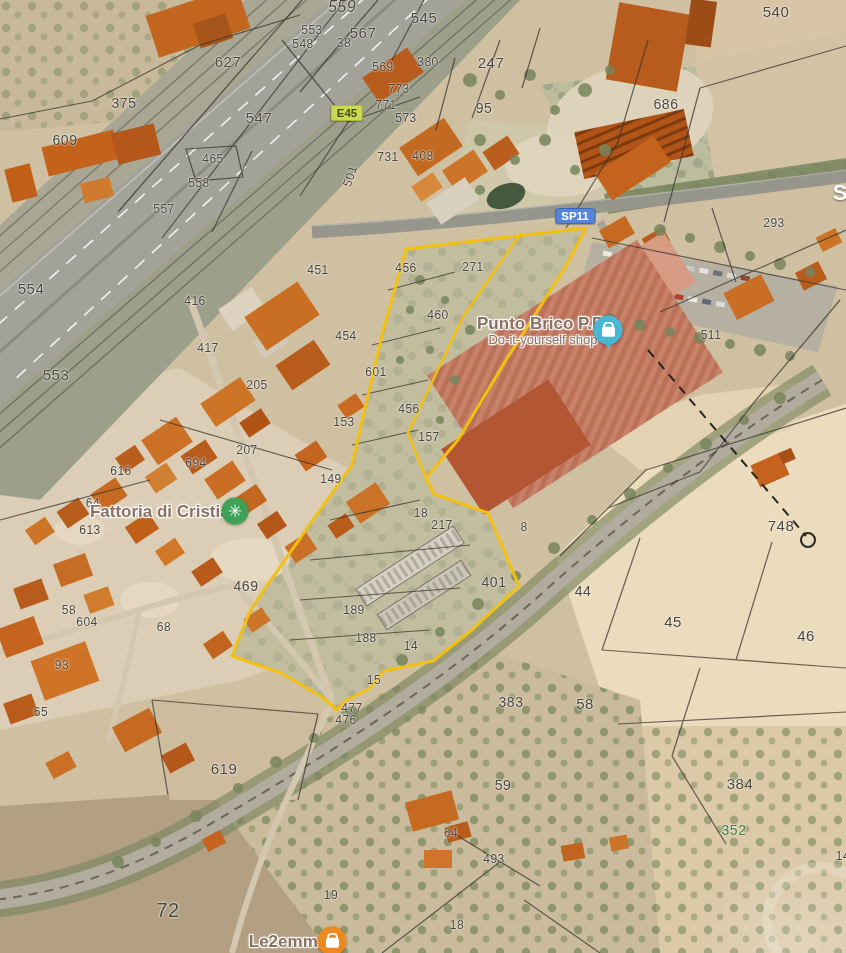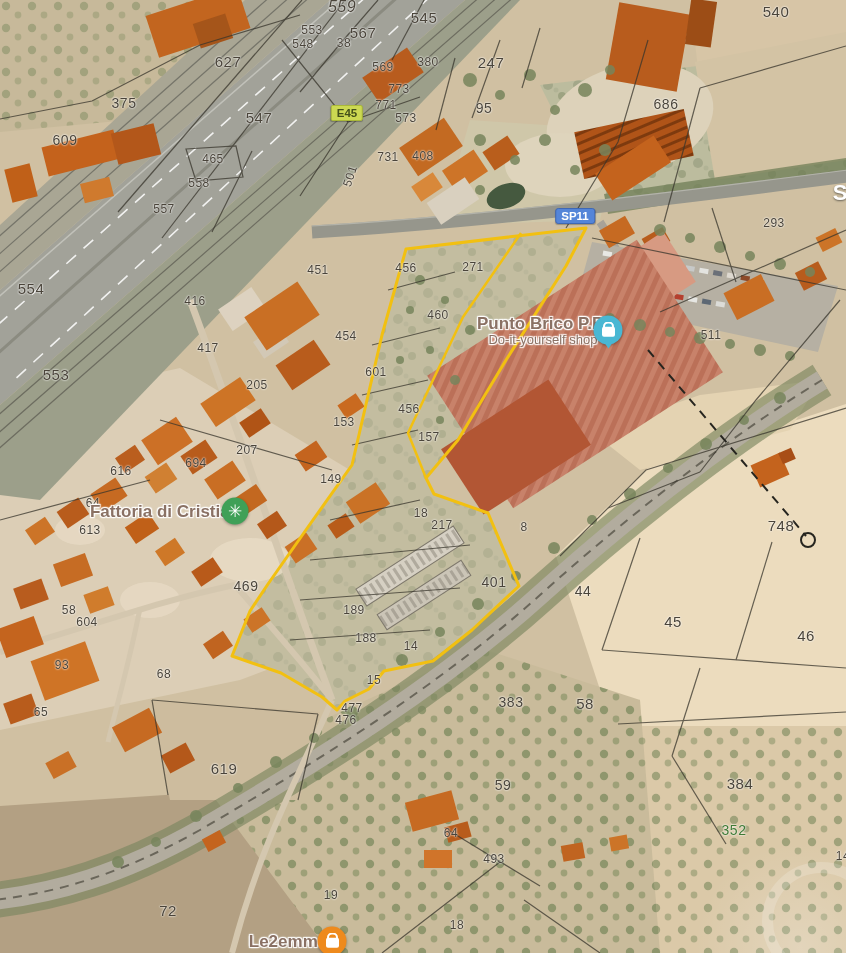--- a/index.html
+++ b/index.html
@@ -411,40 +411,40 @@
       <div class="parcel" style="position: absolute; left: 442px; top: 525px;">217</div>
       <div class="parcel" style="position: absolute; left: 524px; top: 527px;">8</div>
       <div class="parcel" style="position: absolute; left: 494px; top: 582px; font-size: 14px;">401</div>
       <div class="parcel" style="position: absolute; left: 354px; top: 610px;">189</div>
       <div class="parcel" style="position: absolute; left: 366px; top: 638px;">188</div>
       <div class="parcel" style="position: absolute; left: 246px; top: 586px; font-size: 14px;">469</div>
       <div class="parcel" style="position: absolute; left: 90px; top: 530px;">613</div>
       <div class="parcel" style="position: absolute; left: 93px; top: 503px;">64</div>
       <div class="parcel" style="position: absolute; left: 69px; top: 610px;">58</div>
       <div class="parcel" style="position: absolute; left: 87px; top: 622px;">604</div>
-      <div class="parcel" style="position: absolute; left: 164px; top: 627px; margin-top: 47px;">68</div>
+      <div class="parcel" style="position: absolute; left: 164px; top: 627px;">68</div>
       <div class="parcel" style="position: absolute; left: 48px; top: 665px; padding-left: 28px;">93</div>
       <div class="parcel" style="position: absolute; left: 41px; top: 712px;">65</div>
       <div class="parcel" style="position: absolute; left: 224px; top: 768px; font-size: 15px;">619</div>
       <div class="parcel" style="position: absolute; left: 781px; top: 525px; font-size: 15px;">748</div>
       <div class="parcel" style="position: absolute; left: 583px; top: 591px; font-size: 14px;">44</div>
       <div class="parcel" style="position: absolute; left: 673px; top: 621px; font-size: 15px;">45</div>
       <div class="parcel" style="position: absolute; left: 806px; top: 635px; font-size: 15px;">46</div>
       <div class="parcel" style="position: absolute; left: 585px; top: 703px; font-size: 15px;">58</div>
       <div class="parcel" style="position: absolute; left: 511px; top: 702px; font-size: 14px;">383</div>
       <div class="parcel" style="position: absolute; left: 740px; top: 783px; font-size: 15px;">384</div>
       <div class="parcel" style="position: absolute; left: 734px; top: 830px; font-size: 14px; color: rgb(62, 122, 53);">352</div>
       <div class="parcel" style="position: absolute; left: 503px; top: 785px; font-size: 14px;">59</div>
       <div class="parcel" style="position: absolute; left: 374px; top: 680px;">15</div>
       <div class="parcel" style="position: absolute; left: 411px; top: 646px;">14</div>
       <div class="parcel" style="position: absolute; left: 346px; top: 708px; padding-left: 12px;">477</div>
       <div class="parcel" style="position: absolute; left: 346px; top: 720px;">476</div>
       <div class="parcel" style="position: absolute; left: 451px; top: 833px;">64</div>
       <div class="parcel" style="position: absolute; left: 494px; top: 859px;">493</div>
-      <div class="parcel" style="position: absolute; left: 168px; top: 910px; font-size: 15px;">72</div>
+      <div class="parcel" style="position: absolute; left: 168px; top: 910px; font-size: 20px;">72</div>
       <div class="parcel" style="position: absolute; left: 331px; top: 895px;">19</div>
       <div class="parcel" style="position: absolute; left: 457px; top: 925px;">18</div>
       <div class="parcel" style="position: absolute; left: 843px; top: 856px;">14</div>
       <div class="badge provincial" style="position: absolute; left: 575px; top: 216px;">SP11</div>
       <div class="badge european" style="position: absolute; left: 347px; top: 113px;">E45</div>
       <div class="poi-text" style="position: absolute; left: 543px; top: 331px;">
         <div class="poi-name">Punto Brico P.B.</div>
         <div class="poi-sub">Do-it-yourself shop</div>
       </div>
       <div class="pin shopping-bag-icon" style="position: absolute; left: 608px; top: 330px;">

